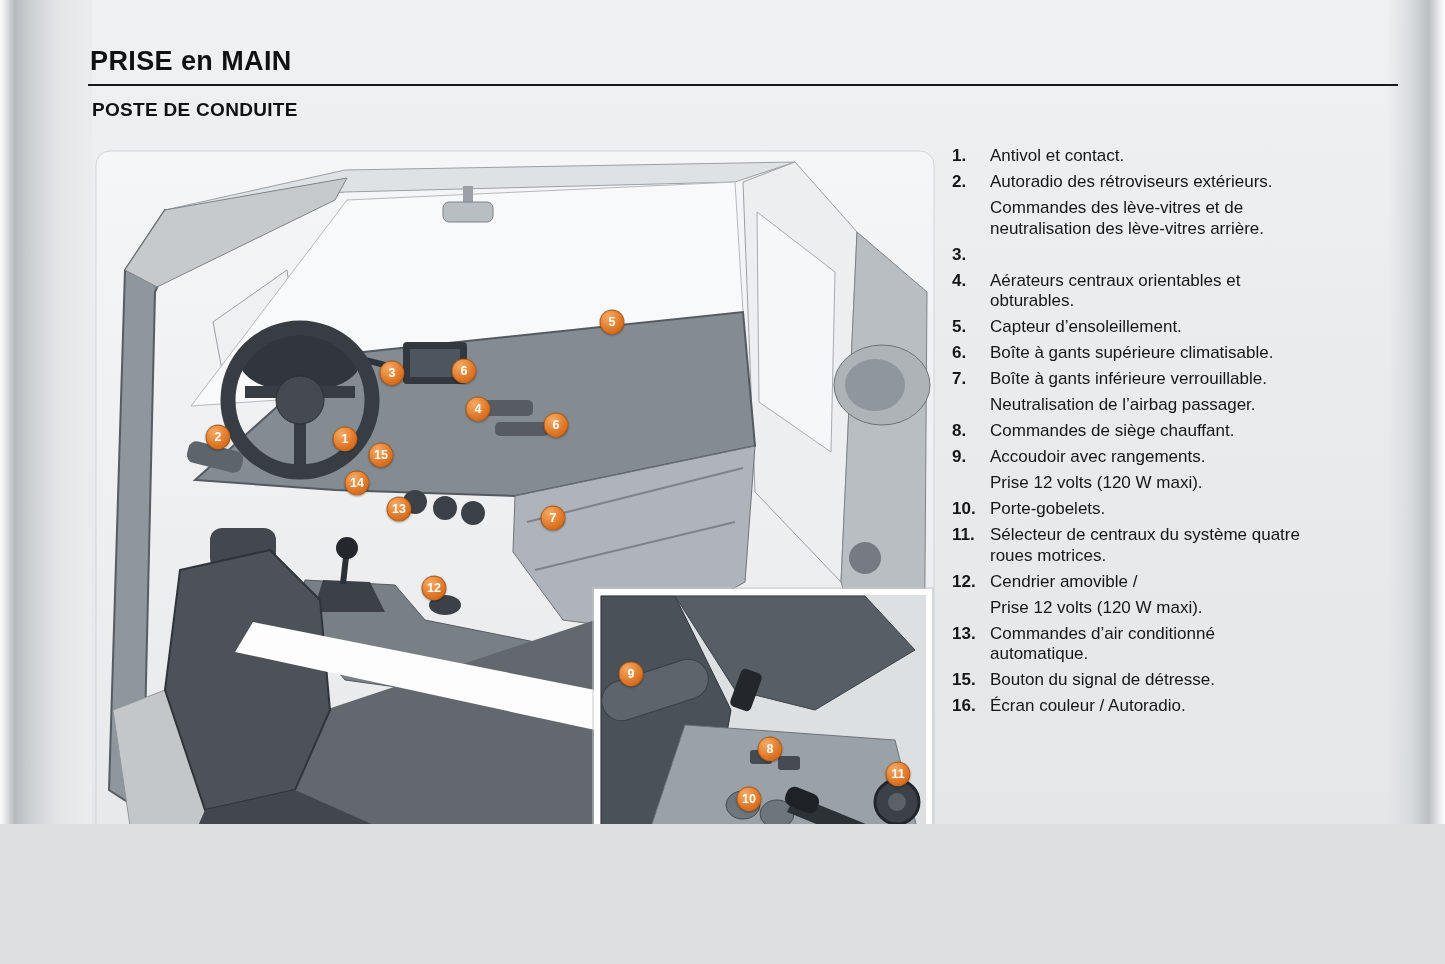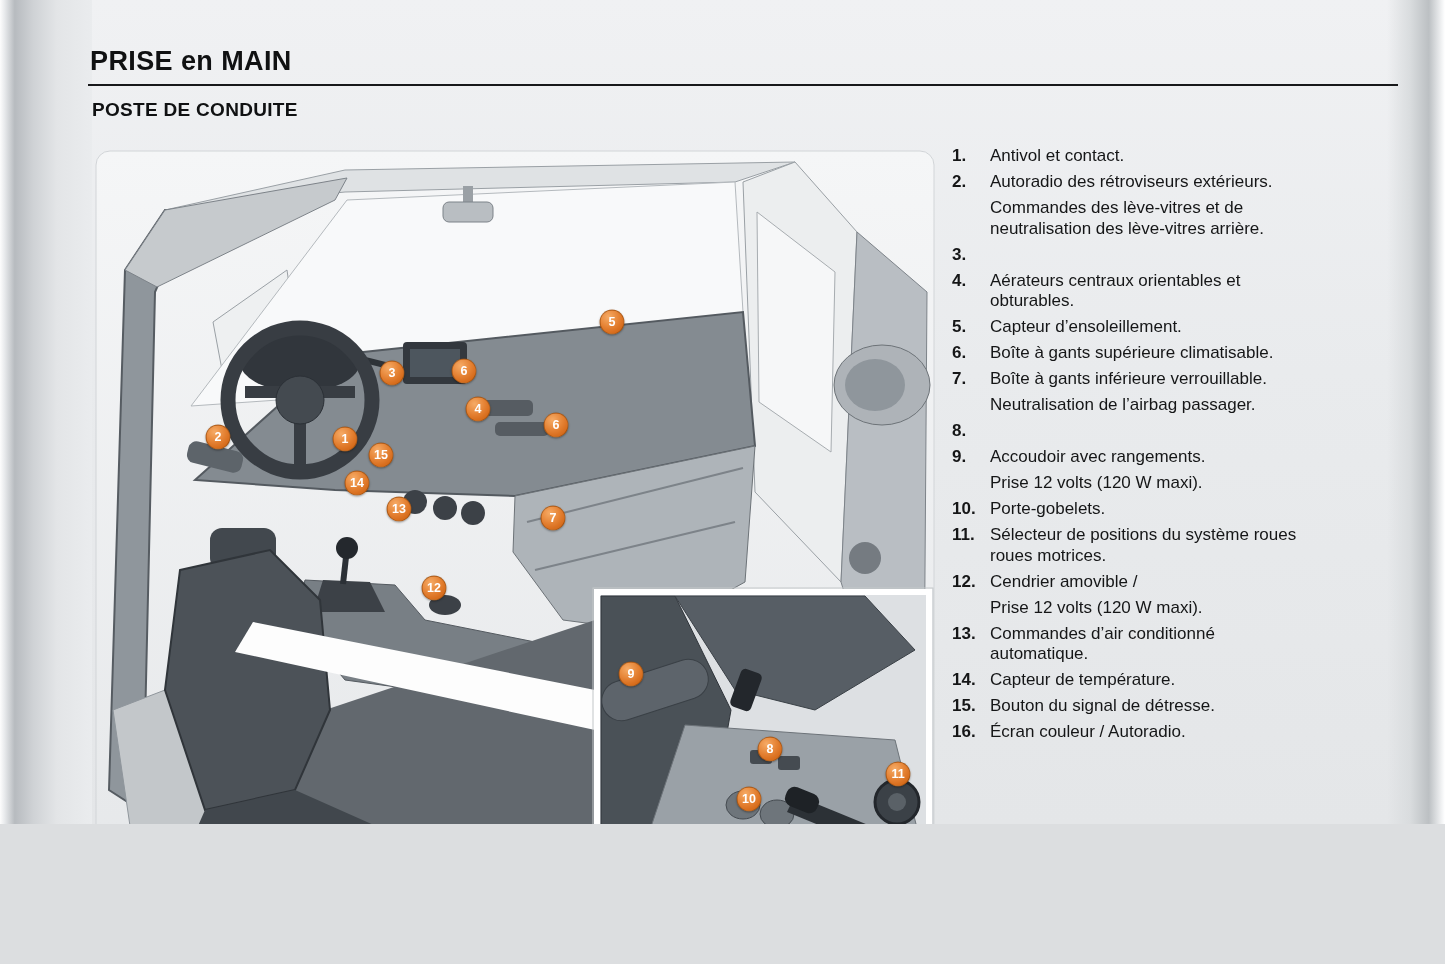--- a/index.html
+++ b/index.html
@@ -219,60 +219,57 @@
         </div>
         <div class="legend-item">
           <span class="legend-num">7.</span>
           <div class="legend-text">
             <p>Boîte à gants inférieure verrouillable.</p>
             <p>Neutralisation de l’airbag passager.</p>
           </div>
         </div>
         <div class="legend-item">
           <span class="legend-num">8.</span>
+          <div class="legend-text">
+            <p>Commandes de siège chauffant.</p>
+          </div>
         </div>
         <div class="legend-item">
           <span class="legend-num">9.</span>
           <div class="legend-text">
             <p>Accoudoir avec rangements.</p>
             <p>Prise 12 volts (120 W maxi).</p>
           </div>
         </div>
         <div class="legend-item">
           <span class="legend-num">10.</span>
           <div class="legend-text">
             <p>Porte-gobelets.</p>
           </div>
         </div>
         <div class="legend-item">
           <span class="legend-num">11.</span>
           <div class="legend-text">
-            <p>Sélecteur de positions du système roues roues motrices.</p>
+            <p>Sélecteur de centraux du système quatre roues motrices.</p>
           </div>
         </div>
         <div class="legend-item">
           <span class="legend-num">12.</span>
           <div class="legend-text">
             <p>Cendrier amovible /</p>
             <p>Prise 12 volts (120 W maxi).</p>
           </div>
         </div>
         <div class="legend-item">
           <span class="legend-num">13.</span>
           <div class="legend-text">
             <p>Commandes d’air conditionné automatique.</p>
           </div>
         </div>
         <div class="legend-item">
-          <span class="legend-num">14.</span>
-          <div class="legend-text">
-            <p>Capteur de température.</p>
-          </div>
-        </div>
-        <div class="legend-item">
           <span class="legend-num">15.</span>
           <div class="legend-text">
             <p>Bouton du signal de détresse.</p>
           </div>
         </div>
         <div class="legend-item">
           <span class="legend-num">16.</span>
           <div class="legend-text">
             <p>Écran couleur / Autoradio.</p>
           </div>

